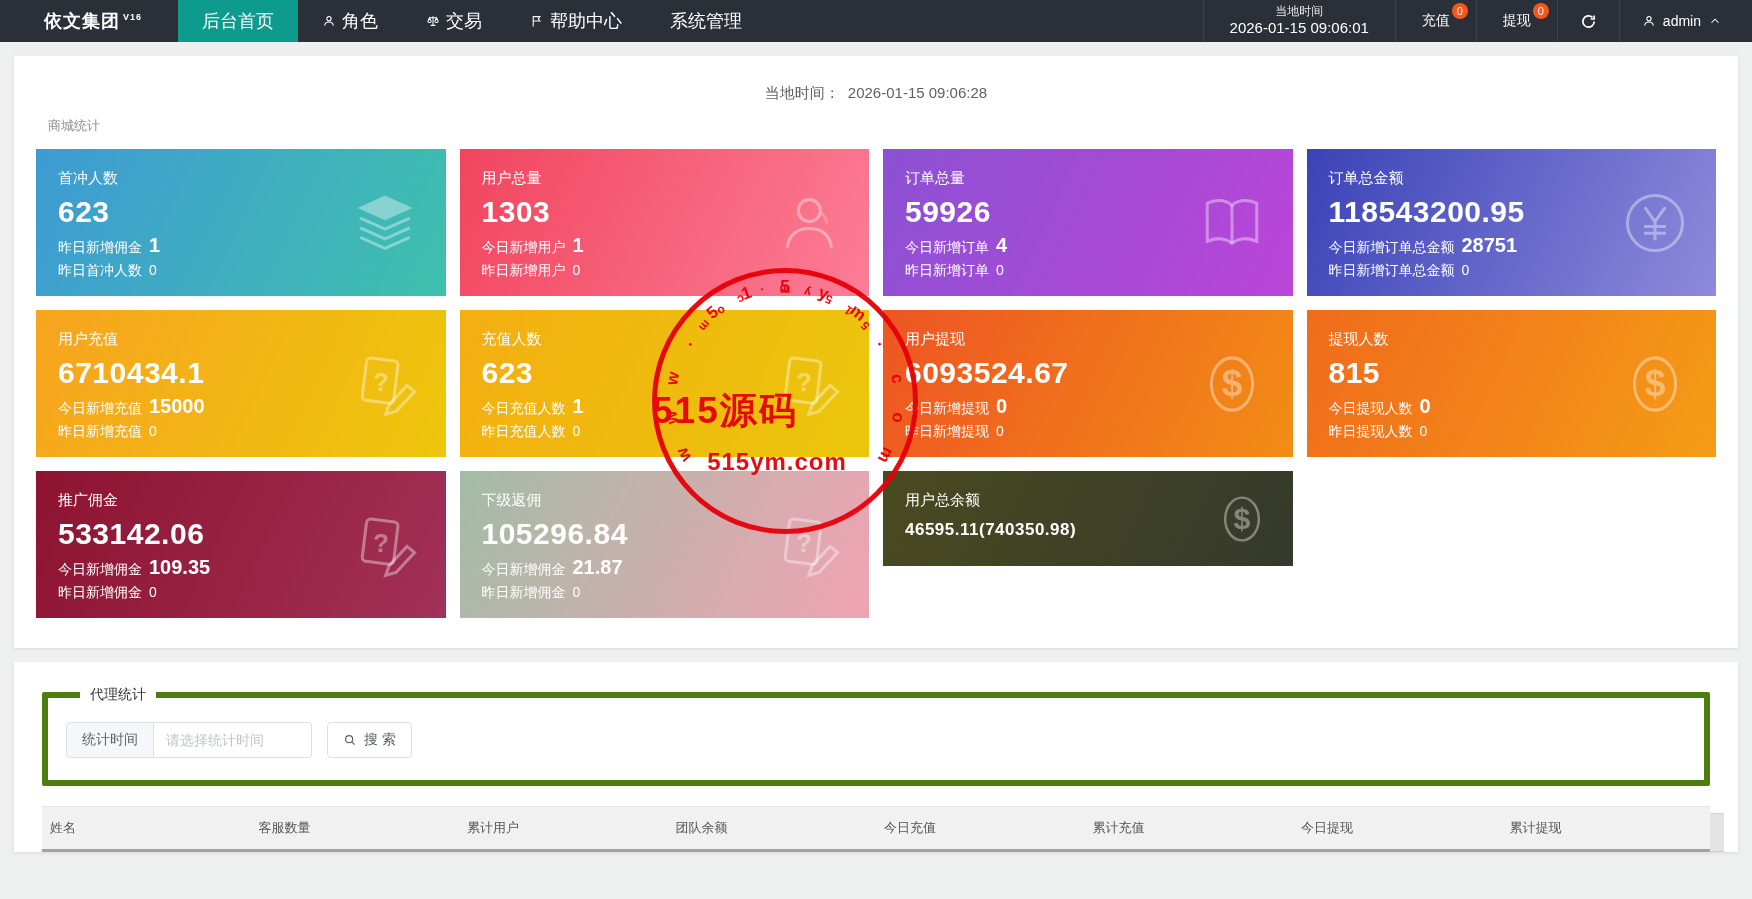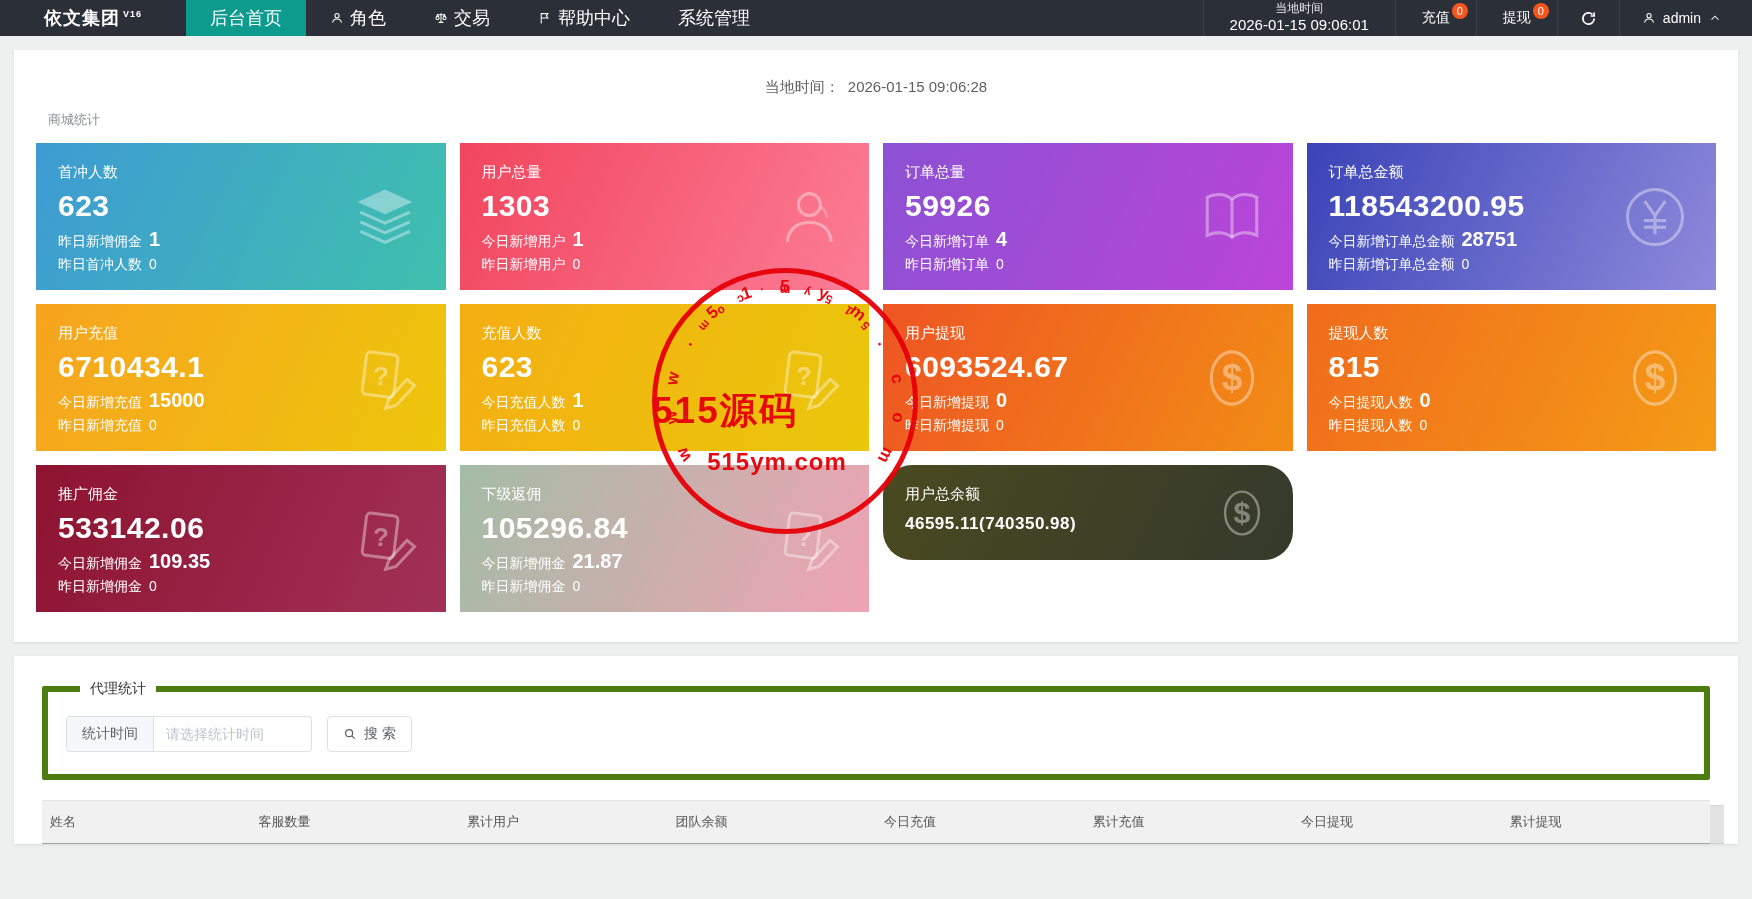--- a/index.html
+++ b/index.html
@@ -5,21 +5,21 @@
   * { box-sizing: border-box; margin: 0; padding: 0; }
   html,body { width:1752px; height:899px; overflow:hidden; }
   body {
     font-family: "Liberation Sans", "DejaVu Sans", sans-serif;
     background:#eef0f0; color:#333; position:relative;
   }
   svg { display:block; }
 
   
   .topbar {
-    height:36px; background:#2b2f38; display:flex; align-items:stretch; color:#fff;gap:8px;
+    height:42px; background:#2b2f38; display:flex; align-items:stretch; color:#fff;
   }
   .logo {
     display:flex; align-items:center; padding:0 36px 0 44px; font-size:18px;
     font-weight:bold; letter-spacing:1px; cursor:pointer; white-space:nowrap;
   }
   .logo sup { font-size:9px; font-weight:bold; margin-left:3px; transform:translateY(-4px); }
   .nav { display:flex; align-items:stretch; }
   .nav-item {
     display:flex; align-items:center; gap:6px; padding:0 24px; font-size:18px;
     color:#fff; cursor:pointer; white-space:nowrap;
@@ -90,21 +90,21 @@
   .search-btn {
     margin-left:15px; border:1px solid #dcdfe6; background:#fff; border-radius:4px;
     font-size:14px; color:#5a5e66; padding:8px 15px; display:flex; align-items:center; gap:7px;
     cursor:pointer; font-family:inherit;
   }
   .search-btn svg { width:14px; height:14px; stroke:#5a5e66; fill:none; stroke-width:2; }
   .agent-table { width:100%; border-collapse:collapse; margin-top:20px; }
   .agent-table thead tr { background:#f1f1f1; }
   .agent-table th {
     font-size:13px; color:#555; font-weight:400; text-align:left; padding:12px 8px;
-    border-top:1px solid #e6e6e6; border-bottom:1px solid #a3a3a3; width:12.5%; white-space:nowrap;
+    border-top:1px solid #e6e6e6; border-bottom:3px solid #a3a3a3; width:12.5%; white-space:nowrap;
   }
   .scroll-cap { position:absolute; right:28px; margin-top:-39px; width:14px; height:39px; background:#e3e3e3;
     border-top:1px solid #d6d6d6; border-bottom:1px solid #cfcfcf; }
 
   
   .watermark {
     position:absolute; left:652px; top:268px; width:266px; height:266px; z-index:60;
     pointer-events:none; color:var(--wm,#E60008); opacity:.95;
   }
   .wm-ring { position:absolute; inset:0; border:5px solid currentColor; border-radius:50%; }
@@ -424,21 +424,21 @@
 
     <span class="icon ic">
       <svg viewBox="0 0 48 48">
             <rect x="9" y="6" width="23" height="31" rx="3" transform="rotate(7 20 21)"></rect>
             <text x="21" y="29" text-anchor="middle" font-size="19" font-weight="bold">?</text>
             <path d="M27 39l13-14 5.5 4.5L32 44l-7.5 2z"></path>
           </svg>
     </span>
   </div>
 
-  <div class="card short" style="background: linear-gradient(115deg, rgb(74, 74, 32), rgb(53, 57, 43)); border-radius: 29px;">
+  <div class="card short" style="background: linear-gradient(115deg, rgb(74, 74, 32), rgb(53, 57, 43));">
     <div class="card-title">用户总余额</div>
     <div class="card-value">46595.11(740350.98)</div>
 
     <span class="icon ic">
       <svg viewBox="0 0 48 48">
             <ellipse cx="24" cy="24" rx="15" ry="19"></ellipse>
             <text x="24" y="33" text-anchor="middle" font-size="27" font-weight="bold">$</text>
           </svg>
     </span>
 

